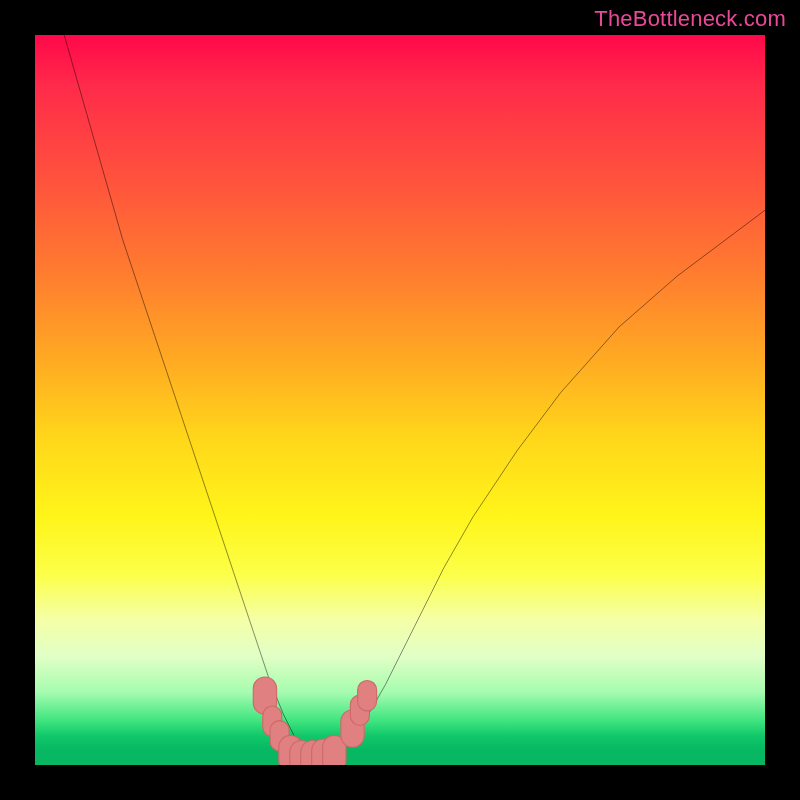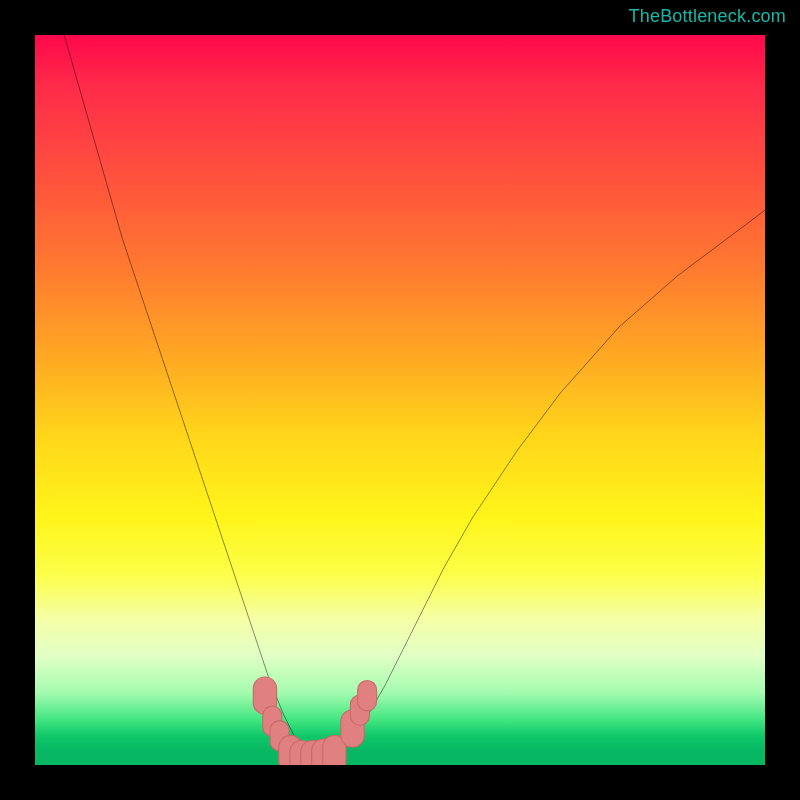--- a/index.html
+++ b/index.html
@@ -41,23 +41,23 @@
   }
   .curve-layer {
     position: absolute;
     inset: 0;
   }
   .watermark {
     position: absolute;
     top: 6px;
     right: 14px;
     font-family: Arial, Helvetica, sans-serif;
-    font-size: 18px;
+    font-size: 22px;
     font-weight: 500;
-    color: #14b8a6;
+    color: #ec4899;
     letter-spacing: 0.2px;
   }
 </style>
 </head>
 <body>
 
 <div class="frame">
   <div class="watermark">TheBottleneck.com</div>
 
   <div class="plot-wrap">

